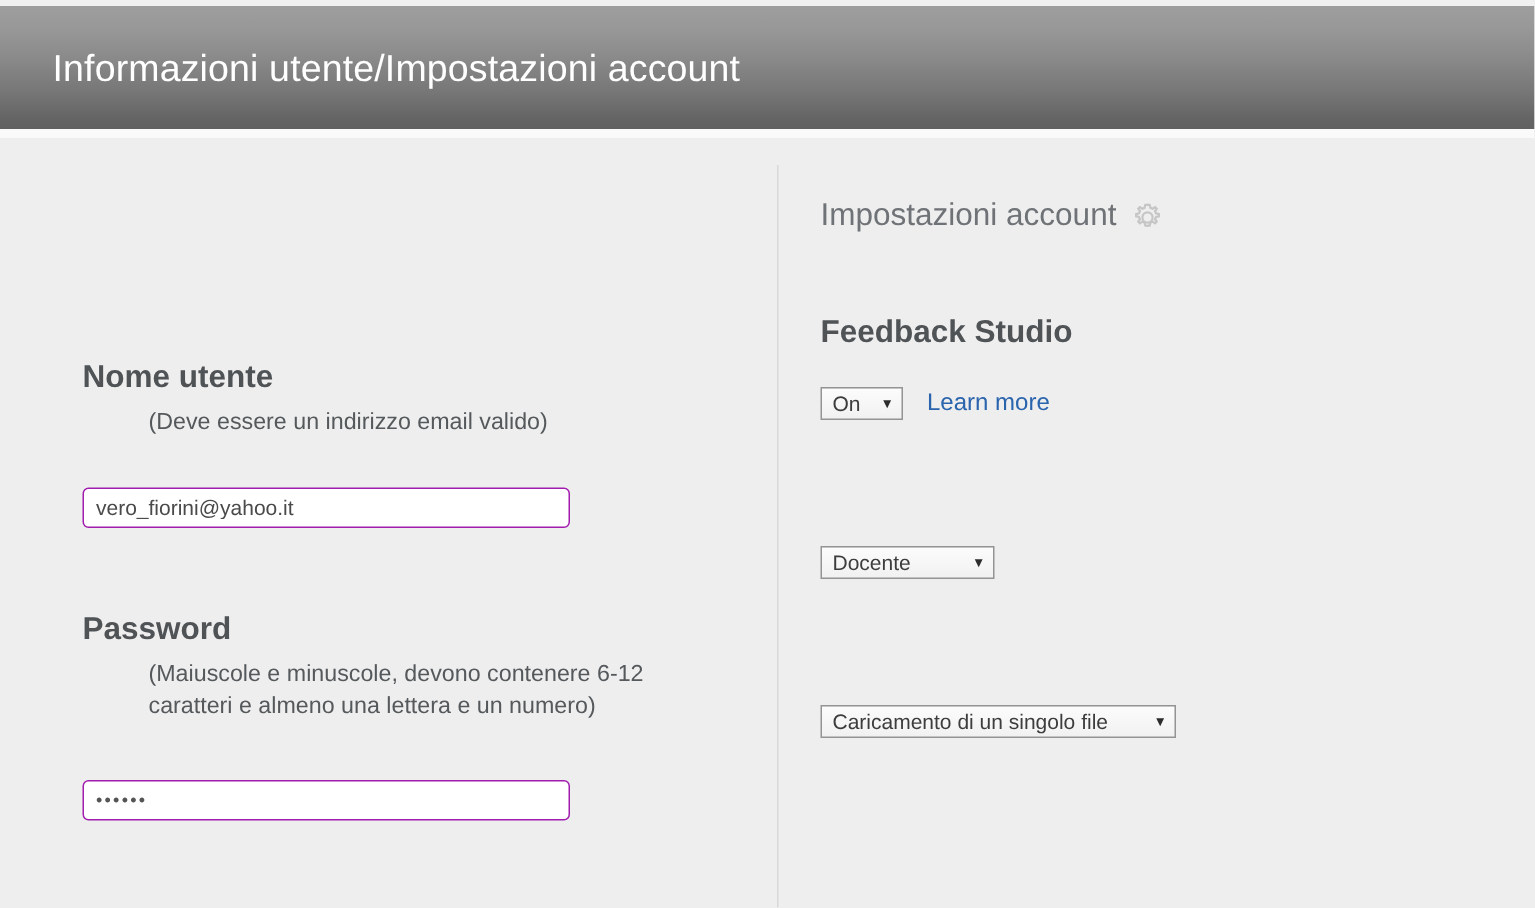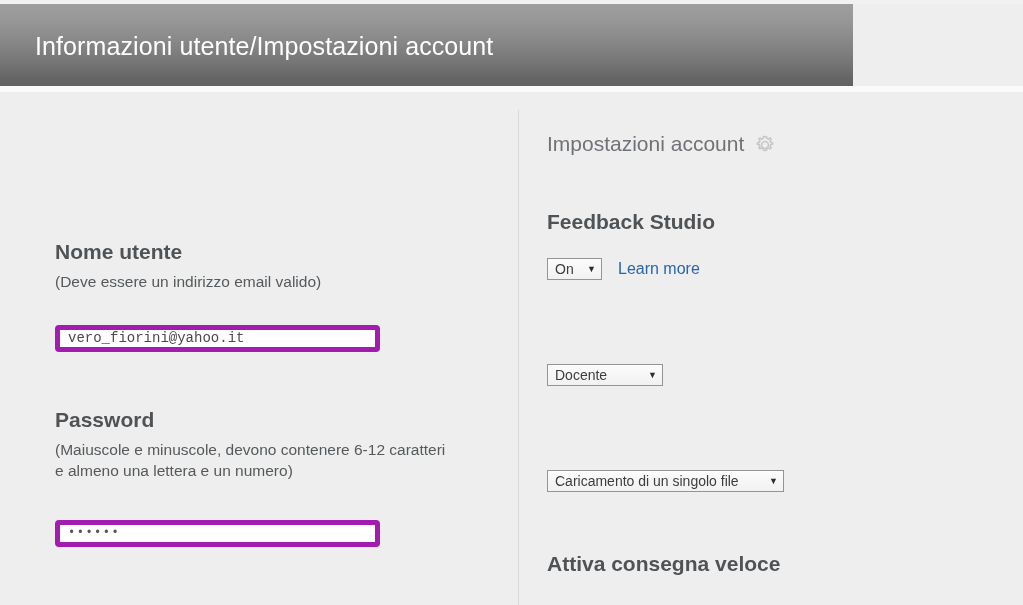--- a/index.html
+++ b/index.html
@@ -26,21 +26,21 @@
   .topstrip {
     position: absolute;
     left: 0; top: 0;
     width: 1023px; height: 4px;
     background: #f1f1f1;
   }
   .header {
     position: absolute;
     left: 0;
     top: 4px;
-    width: 853px;
+    width: 1023px;
     height: 82px;
     background: linear-gradient(to bottom, #9e9e9e 0%, #989898 18%, #8a8a8a 42%, #757575 72%, #646464 92%, #616161 100%);
     box-sizing: border-box;
   }
   .header-title {
     position: absolute;
     left: 35px;
     top: 28px;
     font-size: 25px;
     color: #ffffff;
@@ -121,24 +121,24 @@
     margin: 0;
     padding: 0;
     line-height: 1.35;
     max-width: 400px;
   }
 
   .text-input {
     box-sizing: border-box;
     width: 325px;
     height: 27px;
-    border: 5px solid #a21caf;
+    border: 1px solid #a21caf;
     border-radius: 4px;
     background: #ffffff;
-    font-family: Liberation Mono, monospace;
+    font-family: Liberation Sans, sans-serif;
     font-size: 14px;
     color: #4a4a4a;
     padding: 0 8px;
     outline: none;
   }
   .pw-input {
     letter-spacing: 1.5px;
     font-size: 12px;
     color: #555;
   }
@@ -178,21 +178,21 @@
     color: #2a64ad;
     text-decoration: none;
     cursor: pointer;
   }
 
   
   .mt-54 { margin-top: 54px; }
   .mt-28 { margin-top: 28px; }
   .mt-16 { margin-top: 16px; }
   .mt-12 { margin-top: 12px; }
-  .mt-8  { margin-top: 8px; }
+  .mt-8  { margin-top: 8px; margin-left: 44px; }
   .mt-30 { margin-top: 30px; }
   .mt-19 { margin-top: 19px; }
 </style>
 </head>
 <body>
 
 <div id="page">
 
   <div class="topstrip"></div>
 
@@ -270,21 +270,20 @@
       <div class="mt-30" style="height:30px"></div>
 
       <div class="mt-12" style="height:12px"></div>
       <div class="select w-deliv">
         <span>Caricamento di un singolo file</span>
         <span class="caret">▼</span>
       </div>
 
       <div class="mt-30" style="height:30px"></div>
 
-      <div class="field-label">Attiva consegna veloce</div>
       
 
       
 
       
 
       
       
       
 

